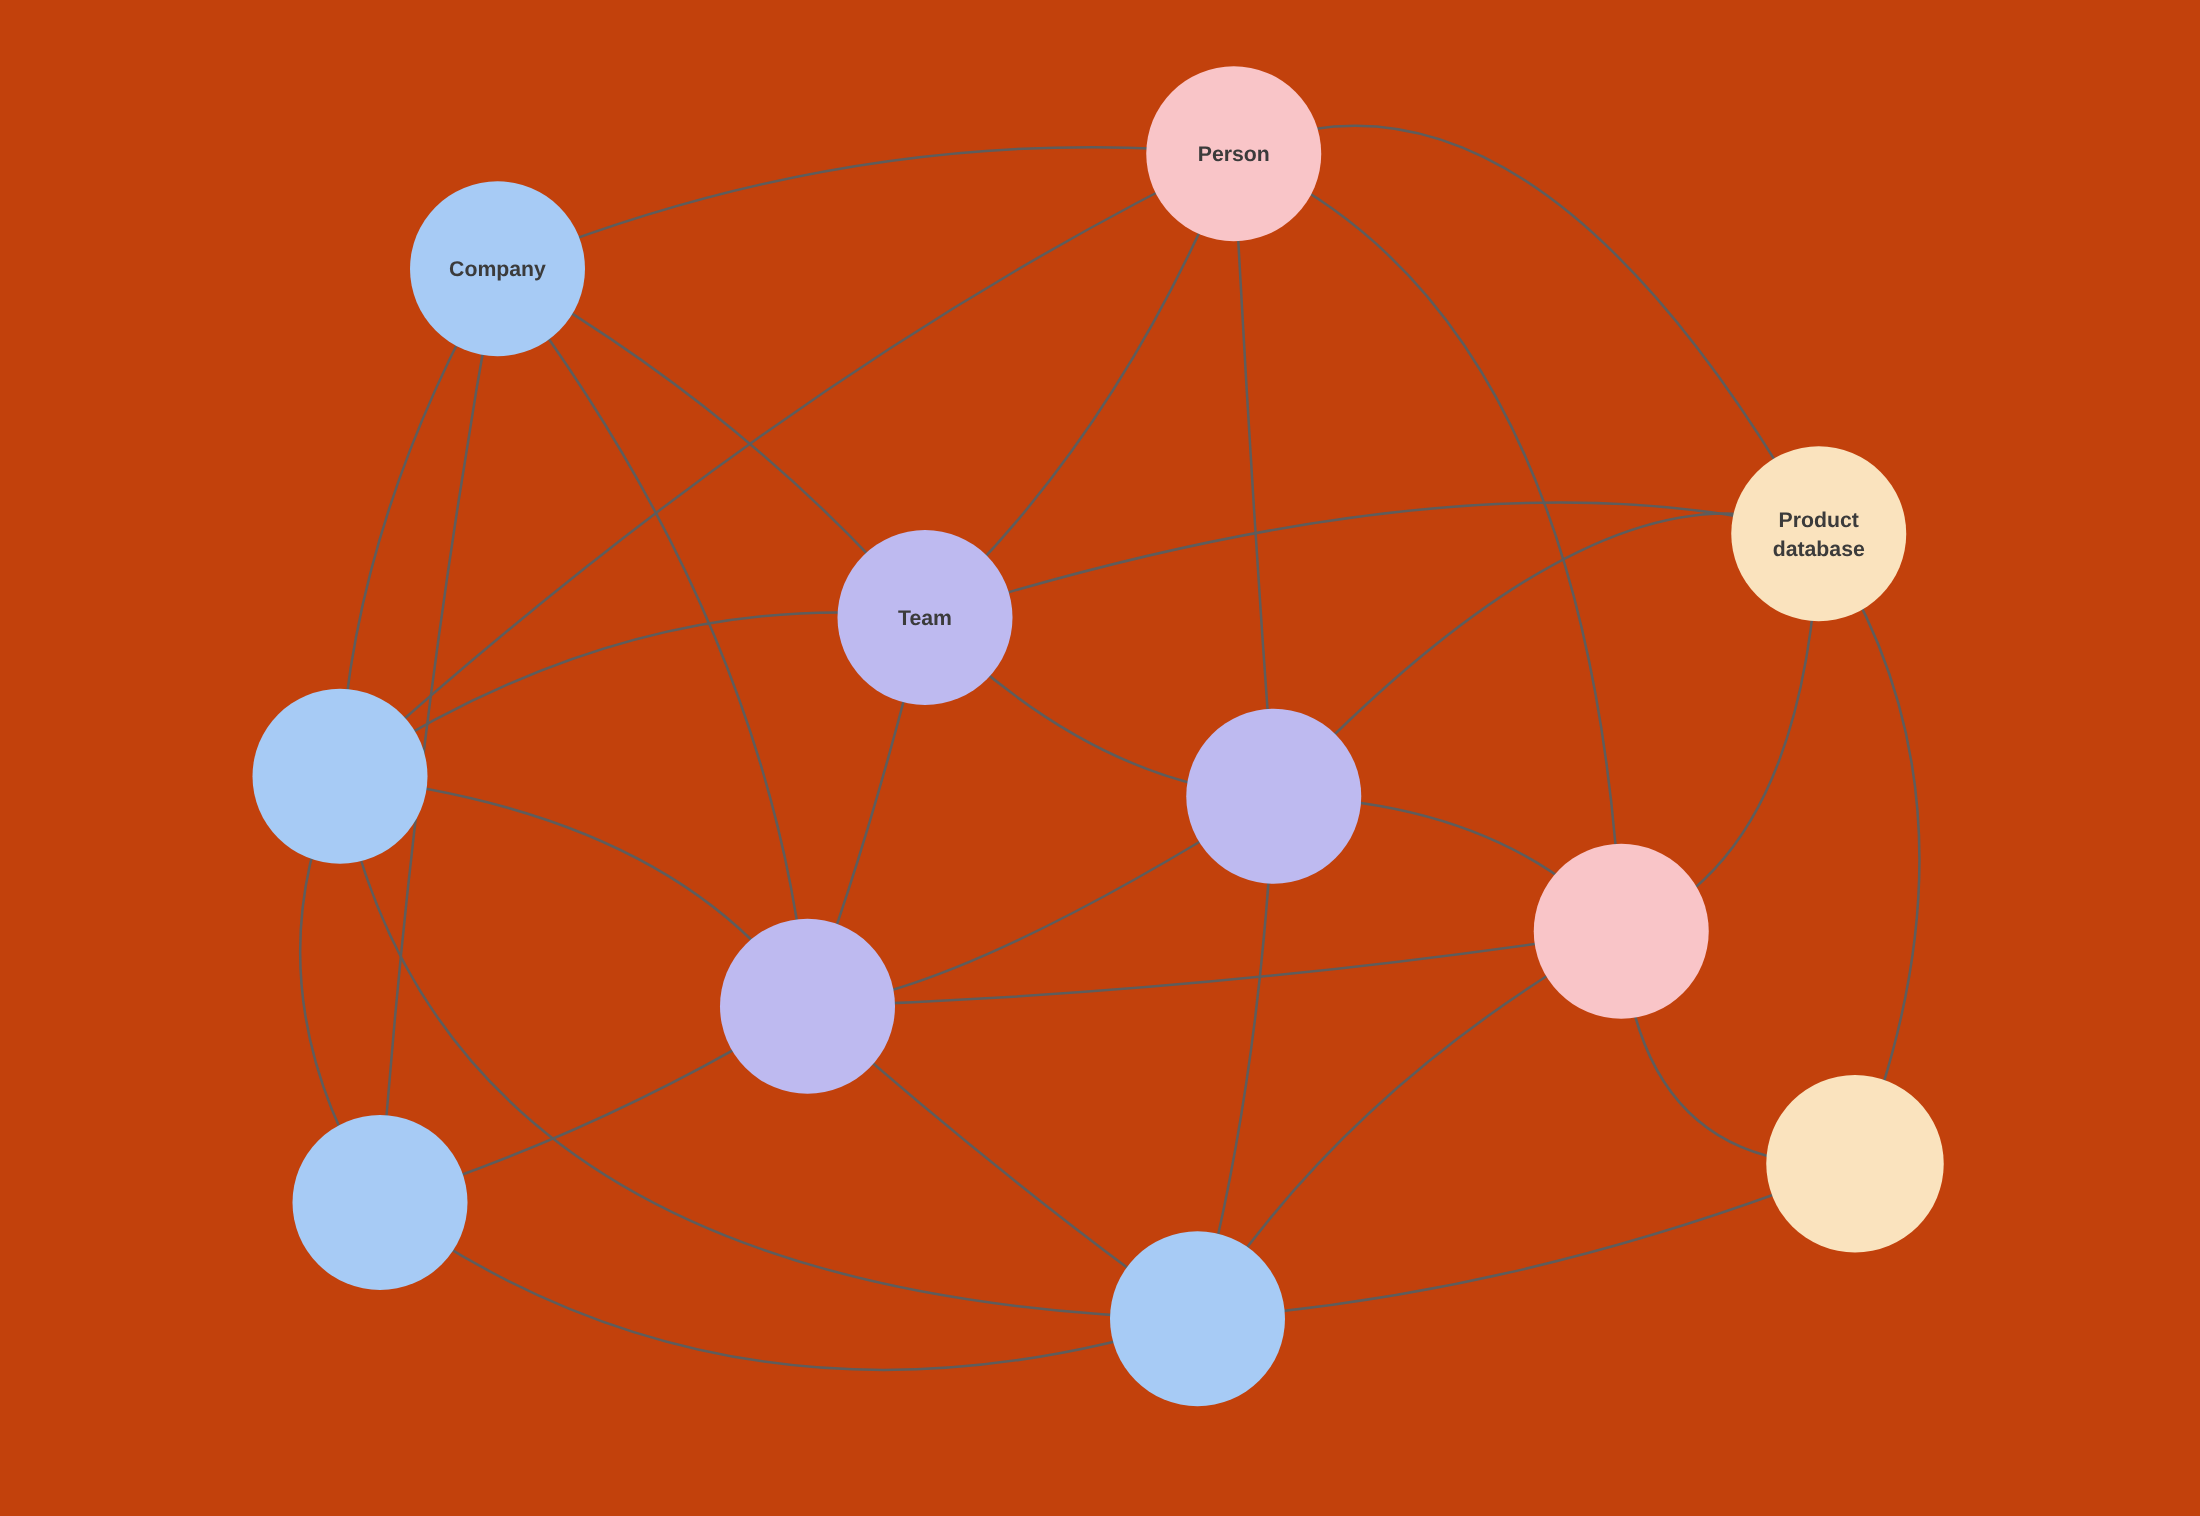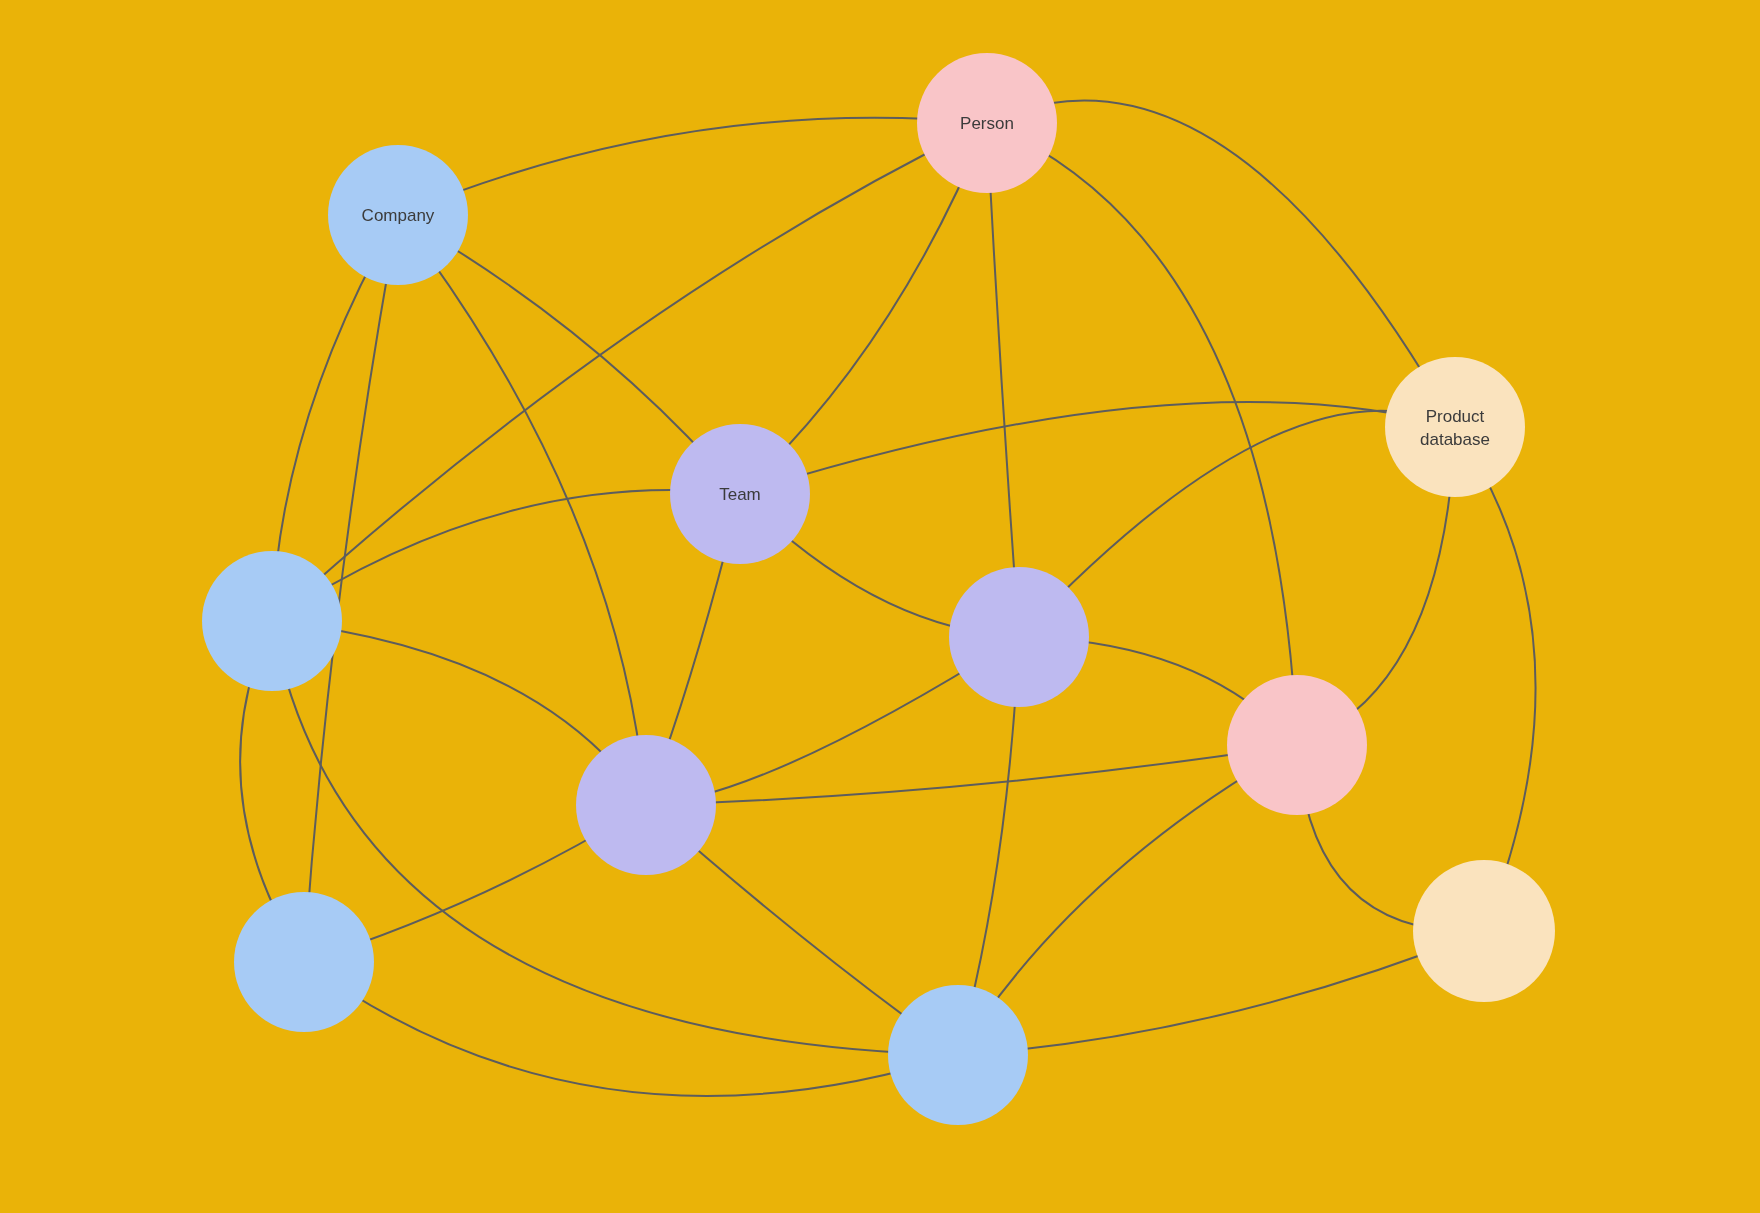--- a/index.html
+++ b/index.html
@@ -5,22 +5,23 @@
   html, body {
     margin: 0;
     padding: 0;
     background: #ffffff;
     font-family: "Liberation Sans", sans-serif;
   }
   .viewport {
     width: 1760px;
     height: 1213px;
     overflow: hidden;
-    background: #eab308;
+    background: #c2410c;
     position: relative;
+    font-weight: bold;
   }
   svg { display: block; }
   .edge {
     fill: none;
     stroke-linecap: round;
   }
   .node-circle { cursor: pointer; }
   .node-label {
     pointer-events: none;
     text-anchor: middle;

